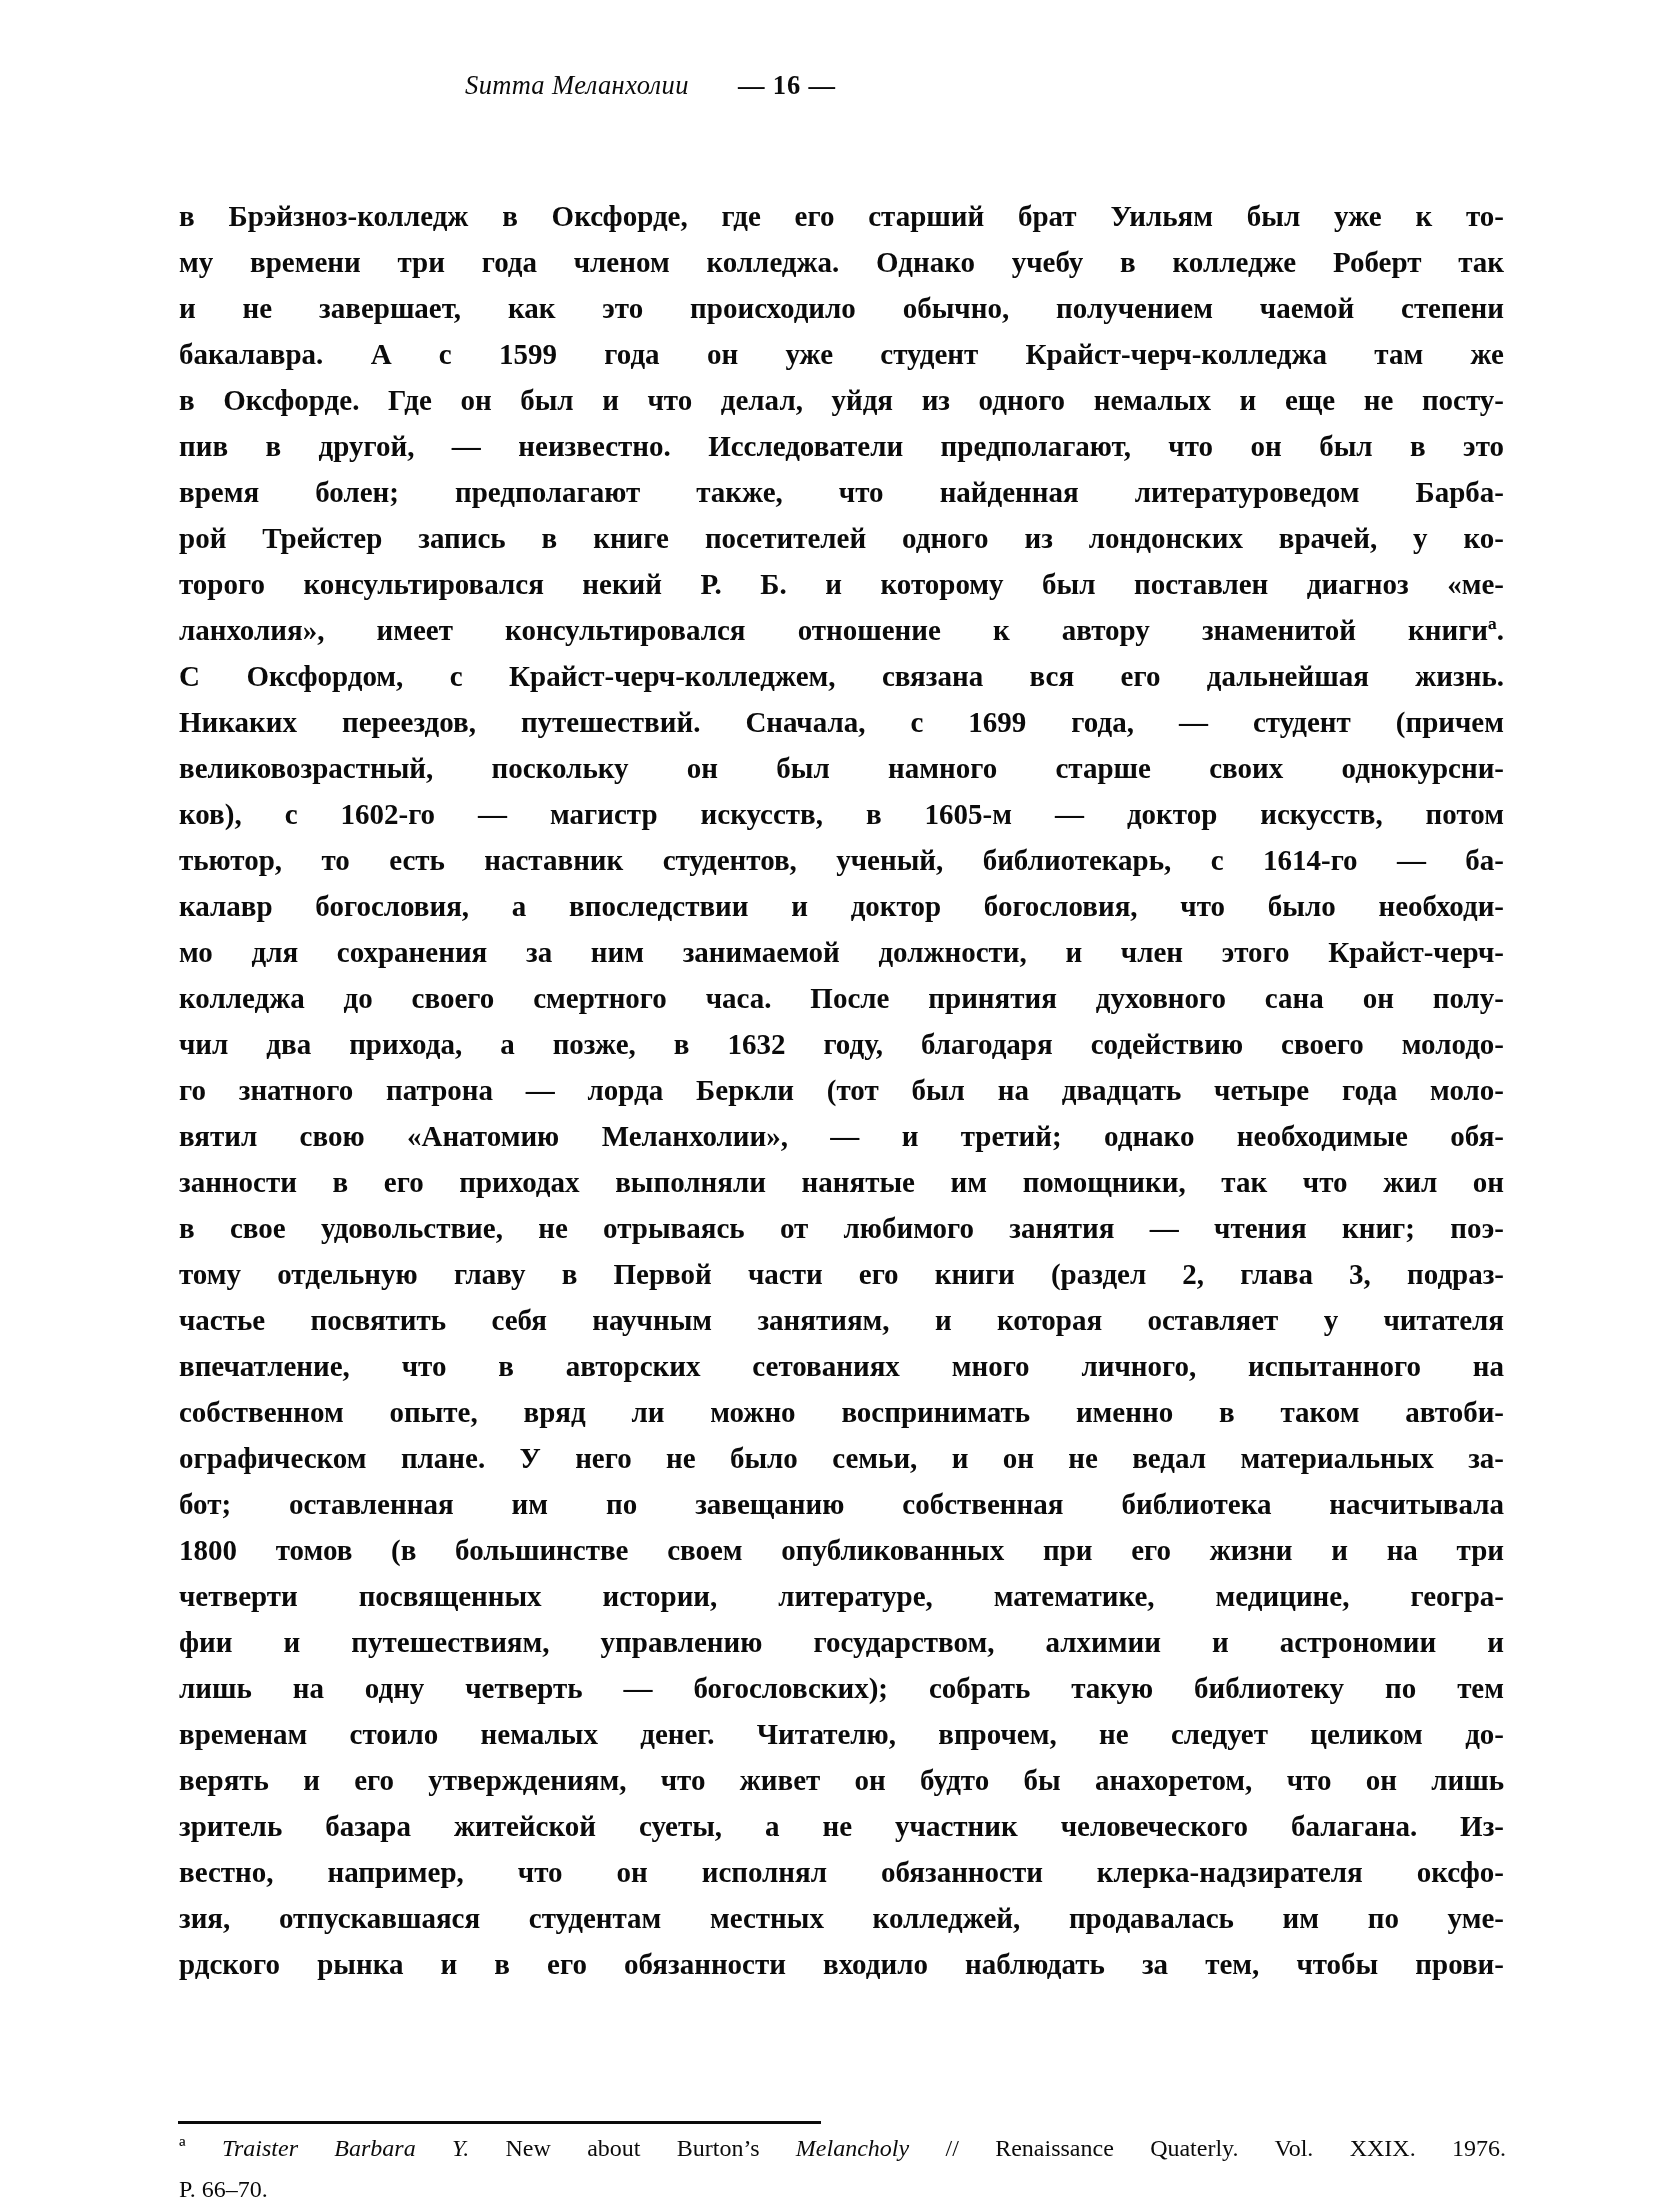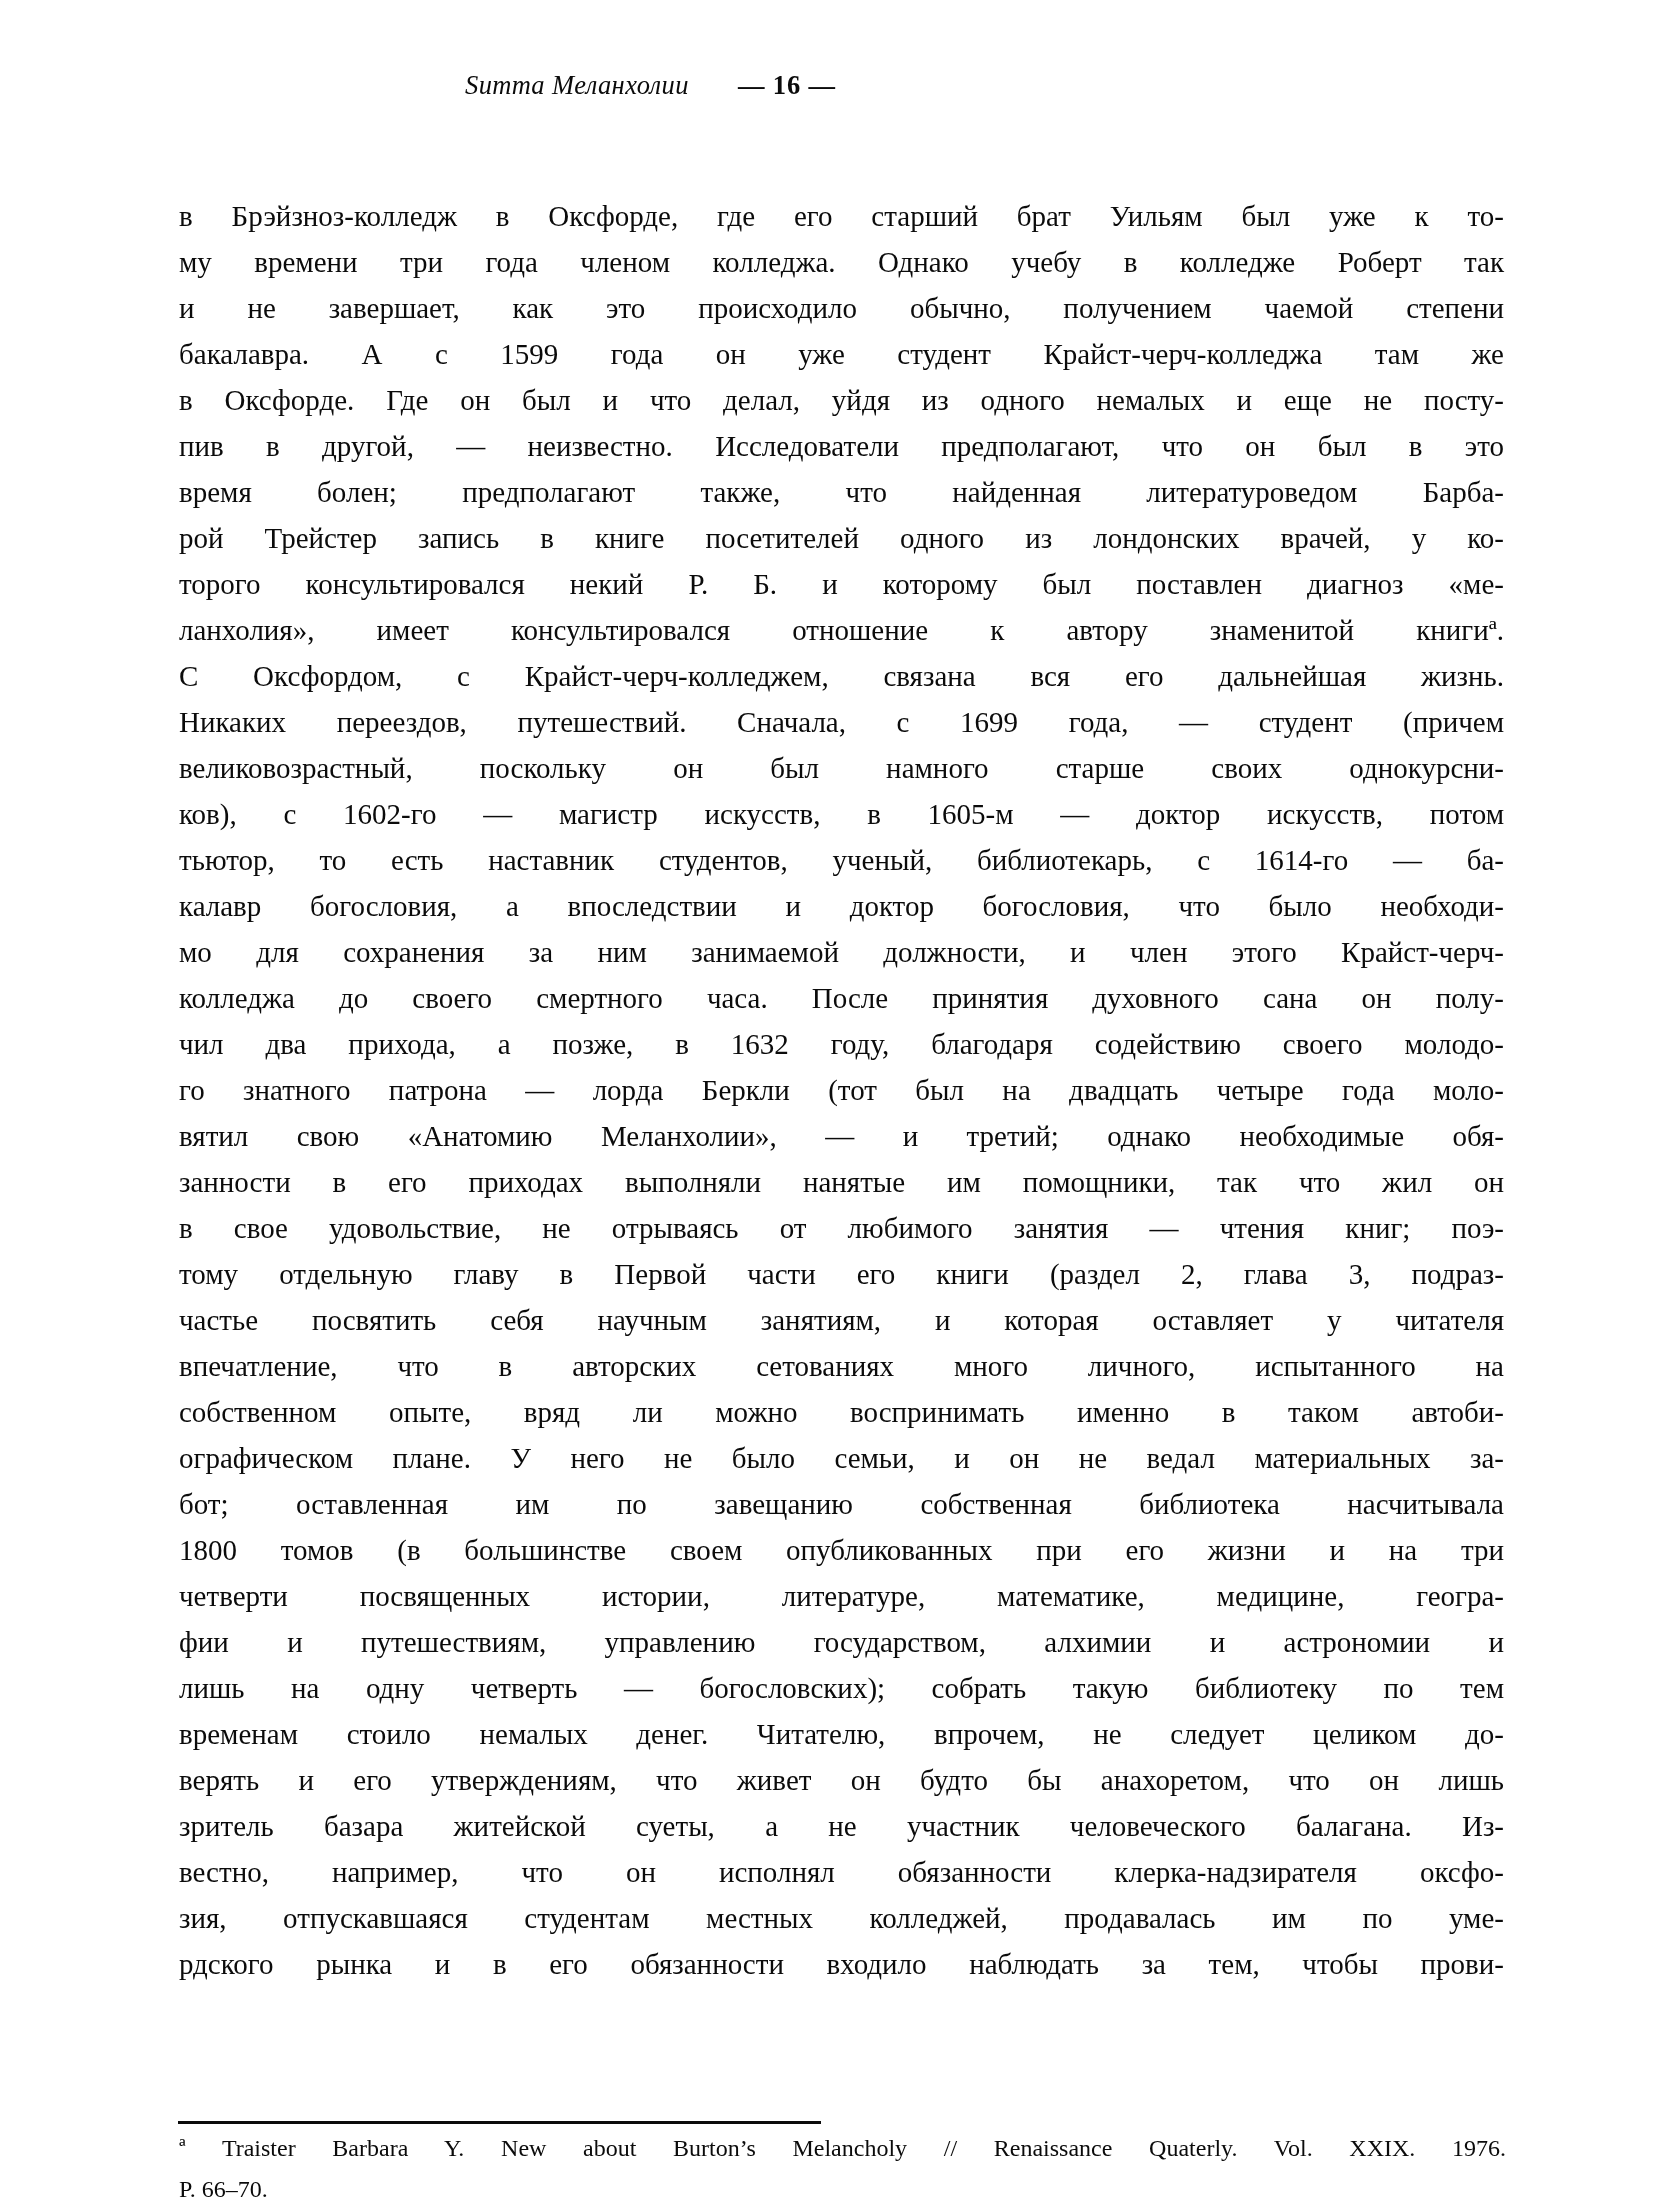--- a/index.html
+++ b/index.html
@@ -35,20 +35,21 @@
     font-weight: bold;
     letter-spacing: 0.9px;
   }
   .body-text {
     position: absolute;
     top: 193px;
     left: 179px;
     width: 1325px;
     font-size: 29px;
     line-height: 46px;
+    font-weight: bold;
   }
   .body-line {
     text-align: justify;
     text-align-last: justify;
     white-space: normal;
     height: 46px;
     overflow: visible;
   }
   .footnote-rule {
     position: absolute;
@@ -66,21 +67,21 @@
     font-size: 24px;
     line-height: 41px;
   }
   .footnote-line-1 {
     text-align: justify;
     text-align-last: justify;
   }
   .footnote-line-2 {
     text-align: left;
   }
-  .footnote .italic { }
+  .footnote .italic { font-style: italic; }
   .footnote .normal { font-style: normal; }
 </style>
 </head>
 <body>
 
 <div class="page">
 
   <div class="running-head">
     <span class="running-title">Summa Меланхолии</span>
     <span class="page-number">— 16 —</span>

